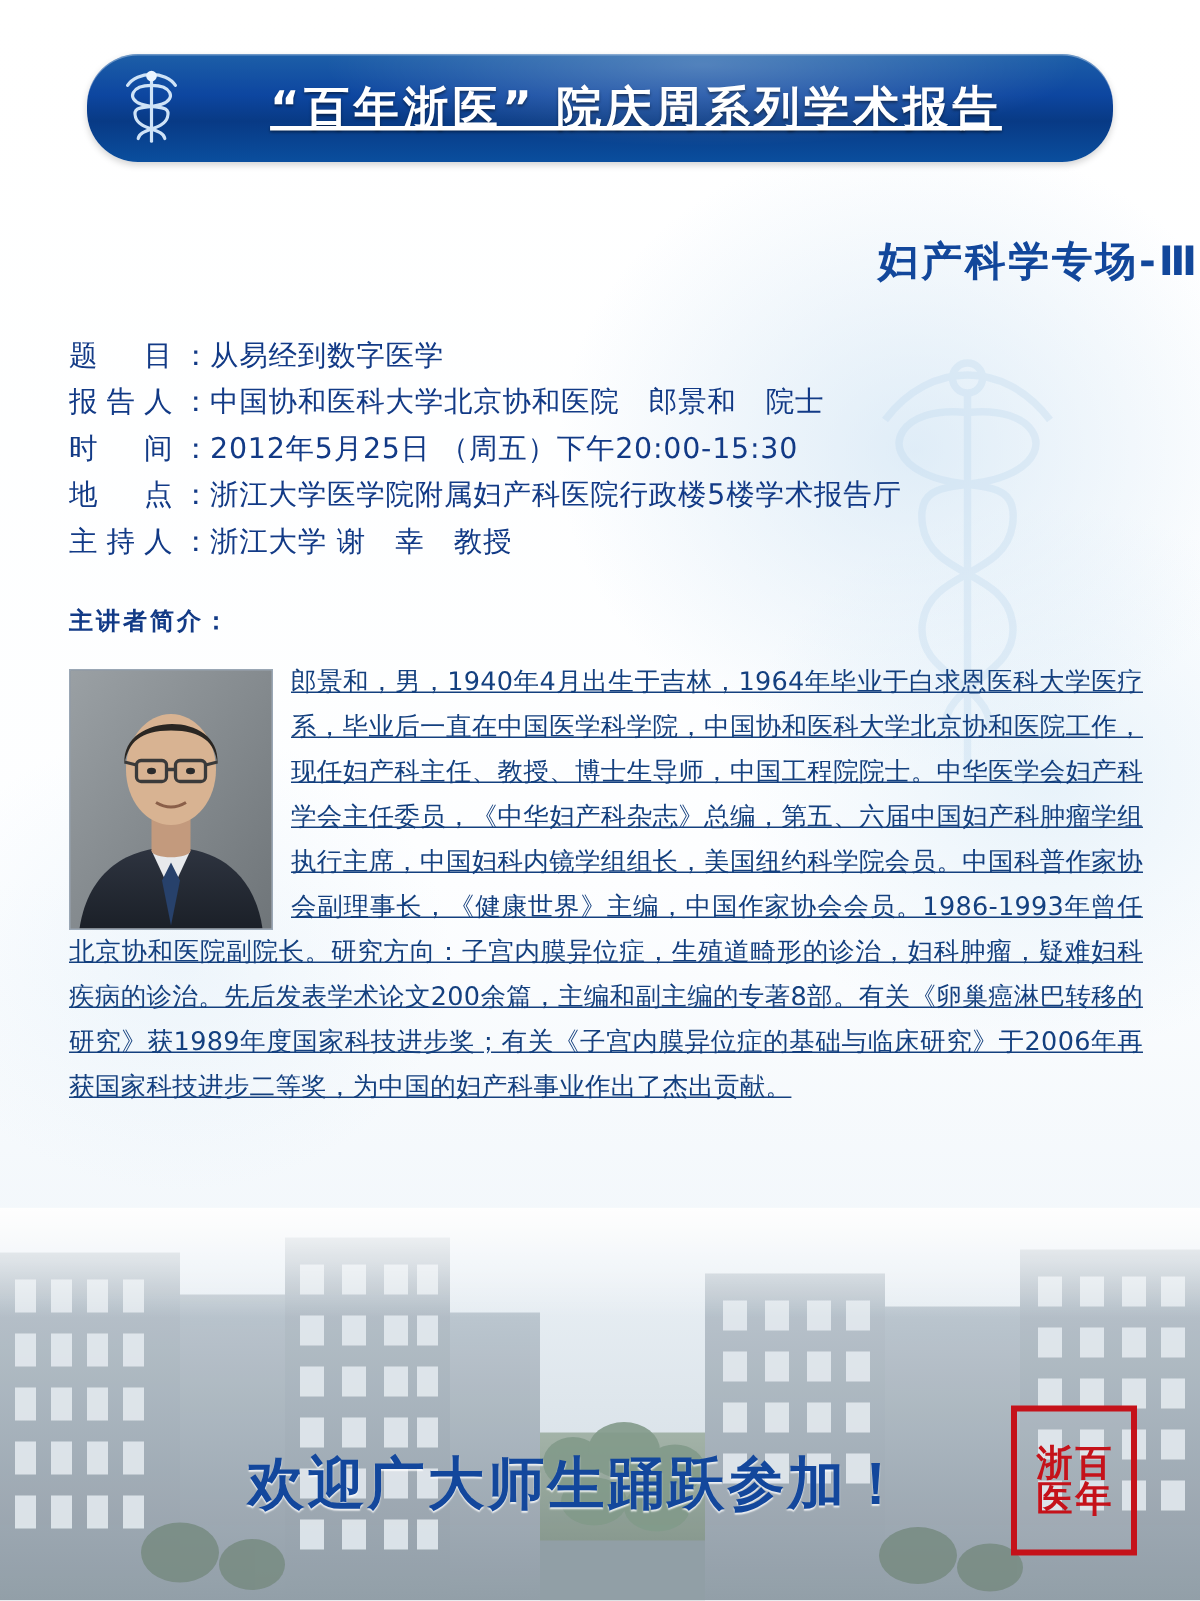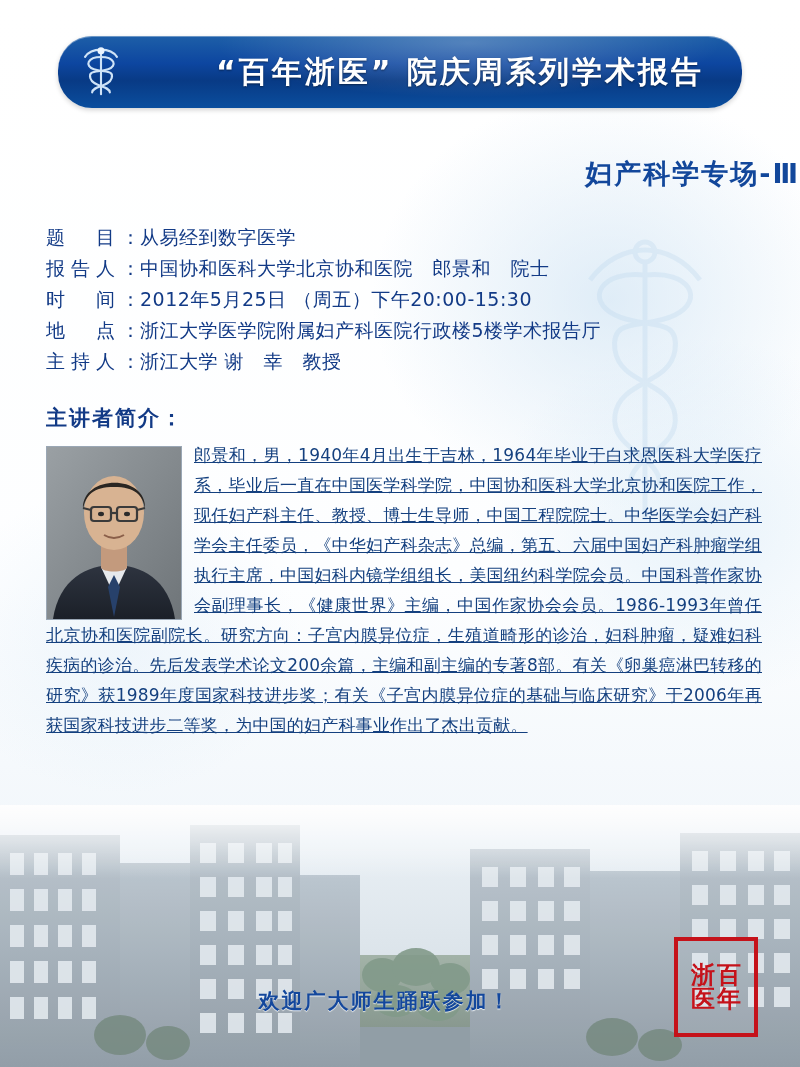--- a/index.html
+++ b/index.html
@@ -38,43 +38,44 @@
   .banner-emblem{
     width:86px;height:72px;flex:0 0 86px;
     display:flex;align-items:center;justify-content:center;
   }
   .banner-title{
     flex:1;
     color:#ffffff;
     font-size:30px;
     letter-spacing:3px;
     font-weight:bold;
-    text-align:right;
+    text-align:center;
     padding-right:38px;
     text-shadow:0 1px 2px rgba(0,0,0,.45);
     font-family:"DejaVu Sans", sans-serif;
     white-space:nowrap;
+    text-decoration:underline;
   }
   
   .subtitle{
     position:absolute;left:0;top:156px;width:800px;text-align:right;
     color:#12479b;font-size:27px;font-weight:bold;letter-spacing:2px;z-index:2;
   }
   
   .info{
     position:absolute;left:46px;top:222px;width:720px;z-index:2;
     color:#123a86;font-size:19px;line-height:31px;letter-spacing:.5px;
   }
   .info .row{white-space:nowrap;}
   .info .lab{letter-spacing:6px;}
   .info .colon{letter-spacing:0;}
   
   .bio-head{
     position:absolute;left:46px;top:404px;z-index:2;
-    color:#123a86;font-size:21px;font-weight:bold;letter-spacing:2px;
+    color:#123a86;font-size:16px;font-weight:bold;letter-spacing:2px;
   }
   
   .portrait{
     position:absolute;left:46px;top:446px;width:134px;height:172px;z-index:2;
     border:1px solid #9aa7b5;overflow:hidden;background:#8b8f93;
   }
   .portrait svg{display:block;}
   
   .bio{
     position:absolute;left:46px;top:440px;width:716px;z-index:2;
@@ -86,21 +87,21 @@
     float:left;width:148px;height:180px;
   }
   
   .campus{
     position:absolute;left:0;bottom:0;width:800px;height:262px;z-index:1;
     opacity:.95;
   }
   
   .welcome{
     position:absolute;left:150px;bottom:52px;width:470px;text-align:center;z-index:4;
-    color:#13479c;font-size:21px;font-weight:bold;letter-spacing:2px;
+    color:#13479c;font-size:38px;font-weight:bold;letter-spacing:2px;
     text-shadow:0 1px 1px rgba(255,255,255,.8);
   }
   
   .seal{
     position:absolute;right:42px;bottom:30px;width:84px;height:100px;z-index:4;
     border:4px solid #c5121a;box-sizing:border-box;
     display:flex;align-items:center;justify-content:center;
     background:rgba(255,255,255,.05);
   }
   .seal-inner{

